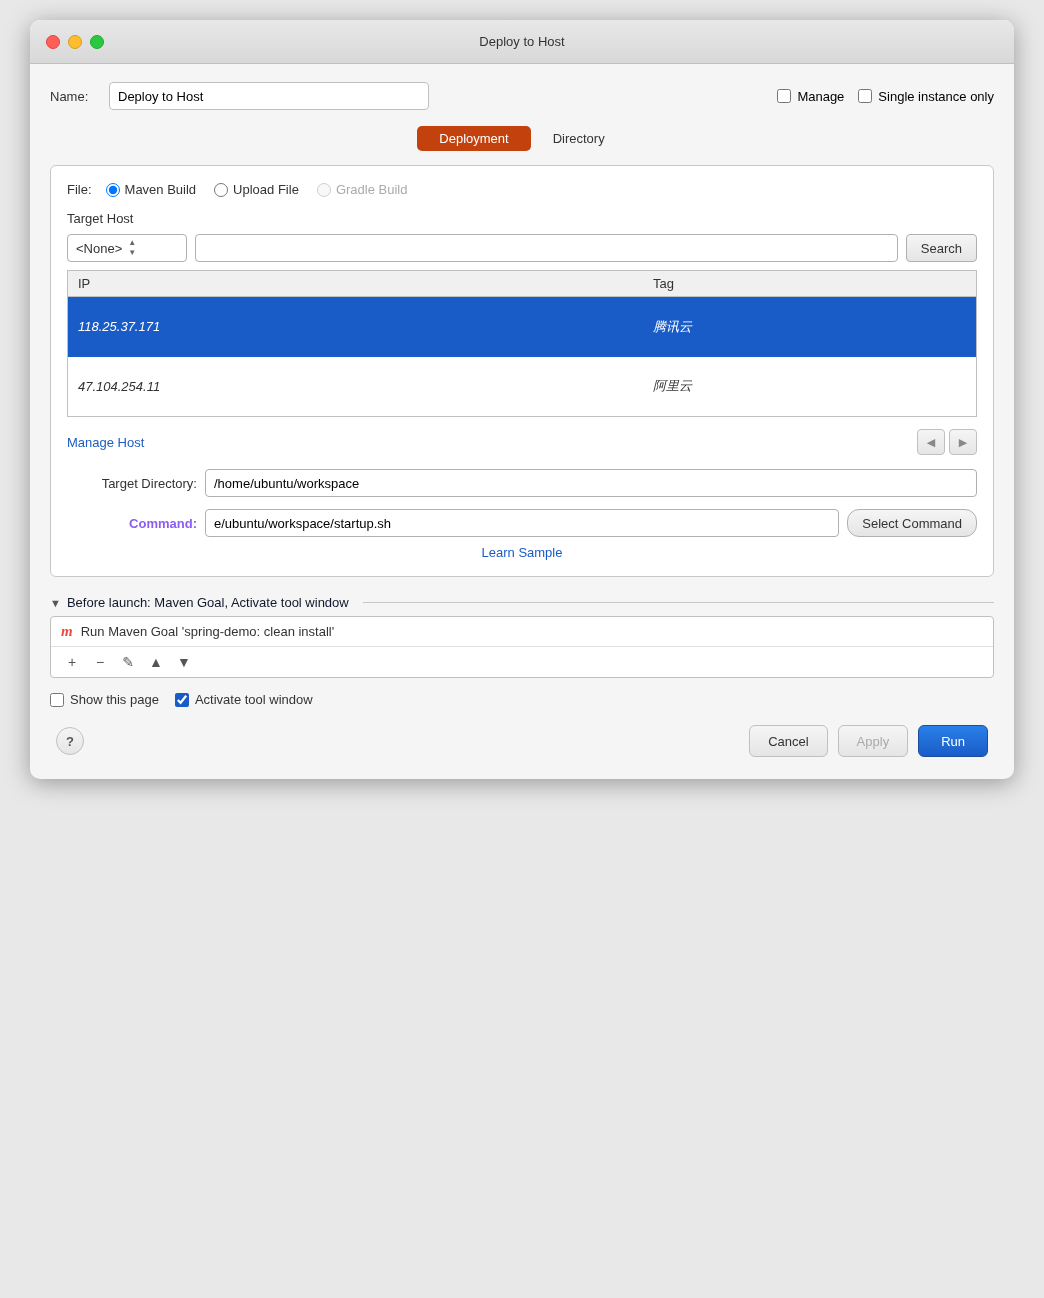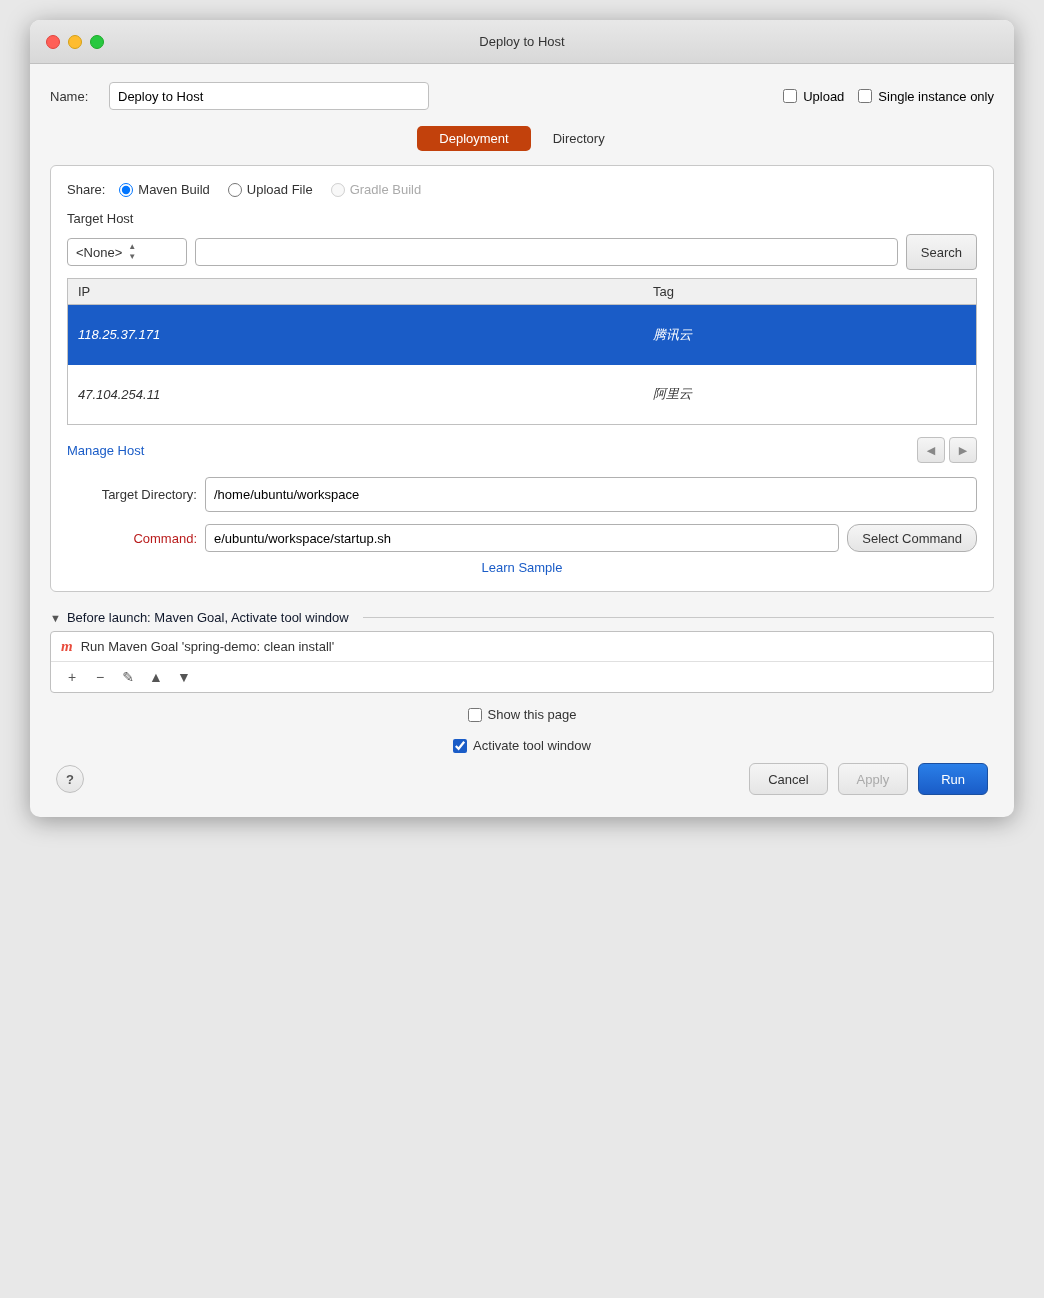--- a/index.html
+++ b/index.html
@@ -196,21 +196,21 @@
       flex: 1;
       height: 28px;
       border: 1px solid #b0b0b0;
       border-radius: 4px;
       padding: 0 8px;
       font-size: 13px;
       background: white;
       outline: none;
     }
     .search-btn {
-      height: 36px;
+      height: 28px;
       padding: 0 14px;
       border: 1px solid #b0b0b0;
       border-radius: 4px;
       background: linear-gradient(to bottom, #f5f5f5, #e5e5e5);
       font-size: 13px;
       color: #333;
       cursor: pointer;
     }
     .host-table {
       width: 100%;
@@ -281,38 +281,38 @@
     }
     .form-row-label {
       font-size: 13px;
       font-weight: 500;
       color: #333;
       min-width: 130px;
       text-align: right;
     }
     .form-row-input {
       flex: 1;
-      height: 35px;
+      height: 28px;
       border: 1px solid #b0b0b0;
       border-radius: 4px;
       padding: 0 8px;
       font-size: 13px;
       background: white;
       outline: none;
     }
     .command-row {
       display: flex;
       align-items: center;
       margin-bottom: 8px;
       gap: 8px;
     }
     .command-label {
       font-size: 13px;
-      font-weight: 400;
-      color: #b91c1c;
+      font-weight: 700;
+      color: #8b5cf6;
       min-width: 130px;
       text-align: right;
     }
     .command-input {
       flex: 1;
       height: 28px;
       border: 1px solid #b0b0b0;
       border-radius: 4px;
       padding: 0 8px;
       font-size: 13px;
@@ -405,21 +405,21 @@
       color: #555;
       display: flex;
       align-items: center;
       justify-content: center;
       border-radius: 3px;
     }
     .show-page-row {
       display: flex;
       align-items: center;
       gap: 16px;
-      flex-direction: column;
+      margin-bottom: 8px;
     }
     .show-page-item {
       display: flex;
       align-items: center;
       gap: 6px;
     }
     .show-page-item input[type=checkbox] {
       width: 14px;
       height: 14px;
     }
@@ -502,38 +502,38 @@
   </div>
 
   <div class="content">
 
     <div class="name-row">
       <span class="name-label">Name:</span>
       <input class="name-input" type="text" value="Deploy to Host" style="">
       <div class="checkbox-group">
         <div class="checkbox-item">
           <input type="checkbox" style="">
-          <span>Upload</span>
+          <span>Manage</span>
         </div>
         <div class="checkbox-item">
           <input type="checkbox" style="">
           <span>Single instance only</span>
         </div>
       </div>
     </div>
 
     <div class="tab-bar">
       <button class="tab-btn active">Deployment</button>
       <button class="tab-btn inactive">Directory</button>
     </div>
 
     <div class="tab-container">
 
       <div class="file-row">
-        <span class="file-label">Share:</span>
+        <span class="file-label">File:</span>
         <div class="radio-group">
           <div class="radio-item">
             <input type="radio" name="file-type" checked="" style="">
             <label>Maven Build</label>
           </div>
           <div class="radio-item">
             <input type="radio" name="file-type" style="">
             <label>Upload File</label>
           </div>
           <div class="radio-item disabled">

